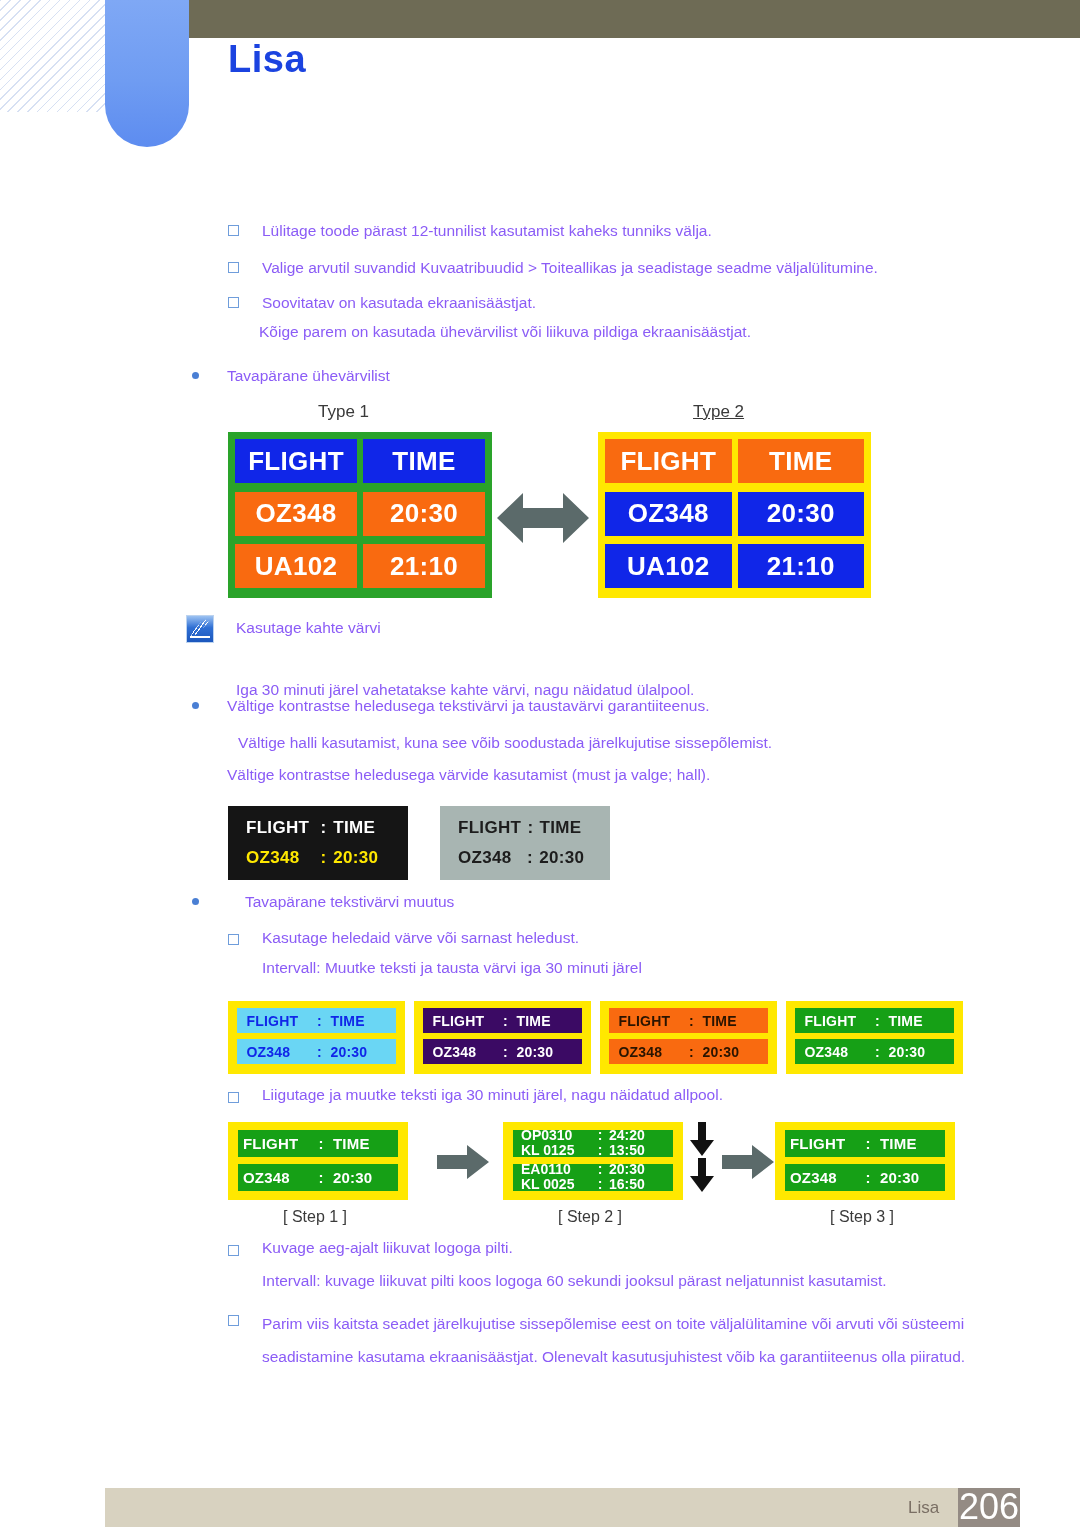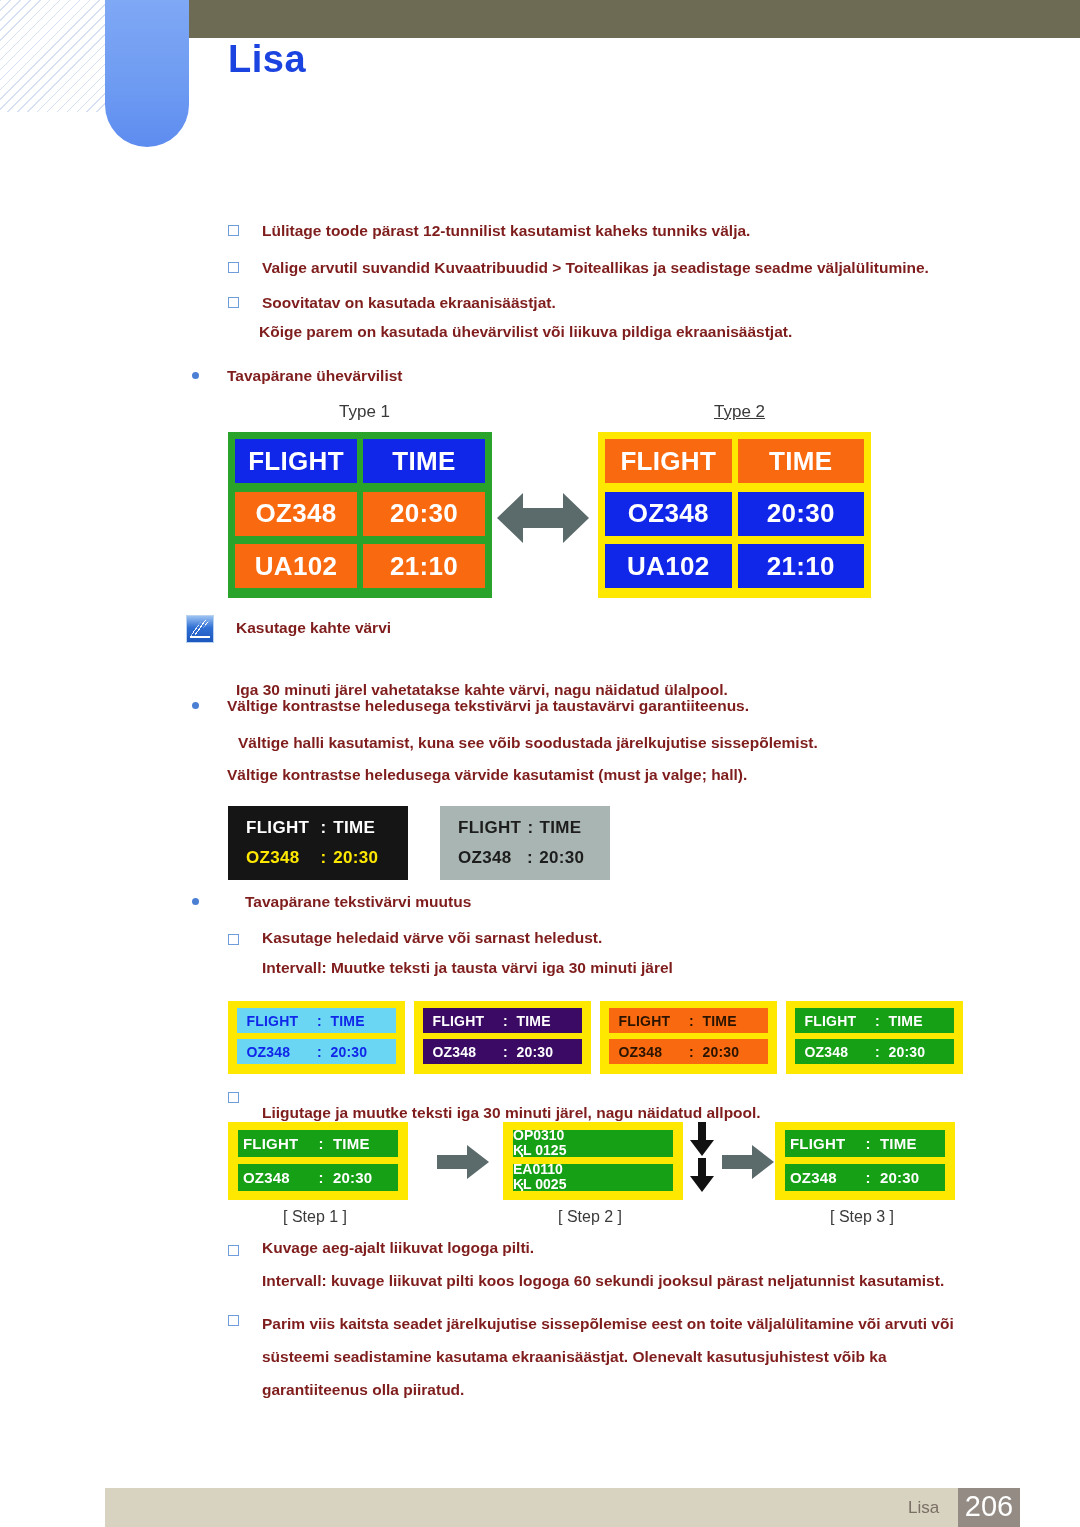--- a/index.html
+++ b/index.html
@@ -34,21 +34,21 @@
   .page-title{
     position:absolute;left:228px;top:38px;
     font-size:38px;font-weight:bold;color:#1b43e0;letter-spacing:.5px;
   }
 
   
   .content{position:absolute;left:0;top:0;width:1080px;}
 
   .line{
     position:absolute;
-    font-size:15.5px;color:#7f1d1d;line-height:20px;white-space:nowrap;font-weight:bold;
+    font-size:15.5px;color:#8b5cf6;line-height:20px;white-space:nowrap;
   }
   .line.wrapl{white-space:normal;}
 
   .sq-bullet{
     position:absolute;width:9px;height:9px;
     border:1.6px solid #6f9ddb;background:#ffffff;
   }
   .dot-bullet{
     position:absolute;width:7px;height:7px;border-radius:50%;
     background:#4a7fd4;
@@ -65,21 +65,21 @@
     background:
       repeating-linear-gradient(125deg,#ffffff 0px,#ffffff 1px,transparent 1px,transparent 3px);
     clip-path:polygon(72% 0%,100% 16%,28% 86%,0% 96%,10% 68%);
   }
   .note-icon .base{
     position:absolute;left:3px;bottom:4px;width:20px;height:2px;background:#ffffff;
   }
 
   
   .typelabel{
-    position:absolute;font-size:17px;color:#3a3a3a;margin-left:21px;
+    position:absolute;font-size:17px;color:#3a3a3a;
   }
   .board{
     position:absolute;display:grid;grid-template-columns:1fr 1fr;
     gap:6px;padding:7px;box-sizing:border-box;
   }
   .board .cell{
     display:flex;align-items:center;justify-content:center;
     font-weight:bold;font-style:normal;
   }
   .board-green{background:#2aa32a;}
@@ -135,21 +135,21 @@
   .stepboard .strip .c1{width:66px;text-align:left;}
   .stepboard .strip .sep{width:24px;text-align:center;}
   .stepboard .strip .c2{width:60px;text-align:left;}
 
   .scroll-strip{
     background:#16a016;color:#ffffff;height:27px;overflow:hidden;position:relative;
   }
   .scroll-strip .sline{
     position:absolute;left:0;right:0;
     font-weight:bold;font-size:14px;line-height:17px;
-    display:flex;justify-content:center;white-space:nowrap;flex-direction:column;
+    display:flex;justify-content:center;white-space:nowrap;
   }
   .scroll-strip .sline .c1{width:70px;text-align:left;}
   .scroll-strip .sline .sep{width:18px;text-align:center;}
   .scroll-strip .sline .c2{width:56px;text-align:left;}
 
   .rt-arrow{position:absolute;color:#5b6a6a;font-size:40px;line-height:1;}
   .dn-arrow{position:absolute;color:#111111;font-size:34px;line-height:1;font-weight:bold;}
 
   .steplabel{
     position:absolute;font-size:16px;color:#3a3a3a;
@@ -164,21 +164,21 @@
     position:absolute;top:1498px;left:908px;
     font-size:17px;color:#7a6f64;
   }
   .footer-num-box{
     position:absolute;left:958px;top:1488px;width:62px;height:39px;
     background:#948b84;
   }
   .footer-num{
     position:absolute;left:958px;top:1487px;width:62px;height:39px;
     display:flex;align-items:center;justify-content:center;
-    font-size:29px;color:#ffffff;font-weight:normal;
+    font-size:36px;color:#ffffff;font-weight:normal;
   }
 </style>
 </head>
 <body>
 
 <div class="hatch"></div>
 <div class="olive-bar-left"></div>
 <div class="olive-bar"></div>
 <div class="blue-tab"></div>
 <div class="page-title">Lisa</div>
@@ -317,21 +317,21 @@
       <span class="c2">TIME</span>
     </div>
     <div class="strip" style="background:#16a016;color:#ffffff;">
       <span class="c1">OZ348</span>
       <span class="sep">:</span>
       <span class="c2">20:30</span>
     </div>
   </div>
 
   <div class="sq-bullet" style="left:228px;top:1092px;"></div>
-  <div class="line" style="left:262px;top:1085px;margin-top:18px;">Liigutage ja muutke teksti iga 30 minuti järel, nagu näidatud allpool.</div>
+  <div class="line" style="left:262px;top:1085px;">Liigutage ja muutke teksti iga 30 minuti järel, nagu näidatud allpool.</div>
 
   <div class="stepboard" style="left:228px;top:1122px;width:180px;height:78px;">
     <div class="strip">
       <span class="c1">FLIGHT</span>
       <span class="sep">:</span>
       <span class="c2">TIME</span>
     </div>
     <div class="strip">
       <span class="c1">OZ348</span>
       <span class="sep">:</span>

